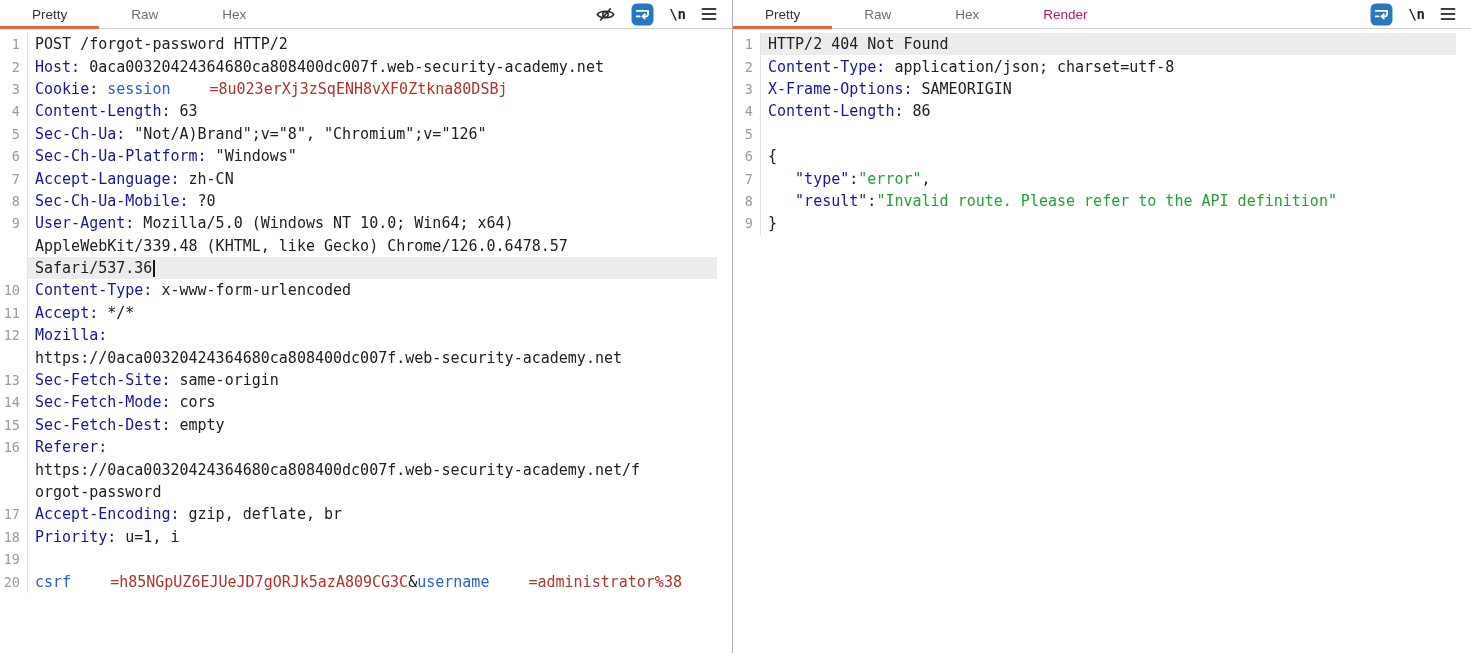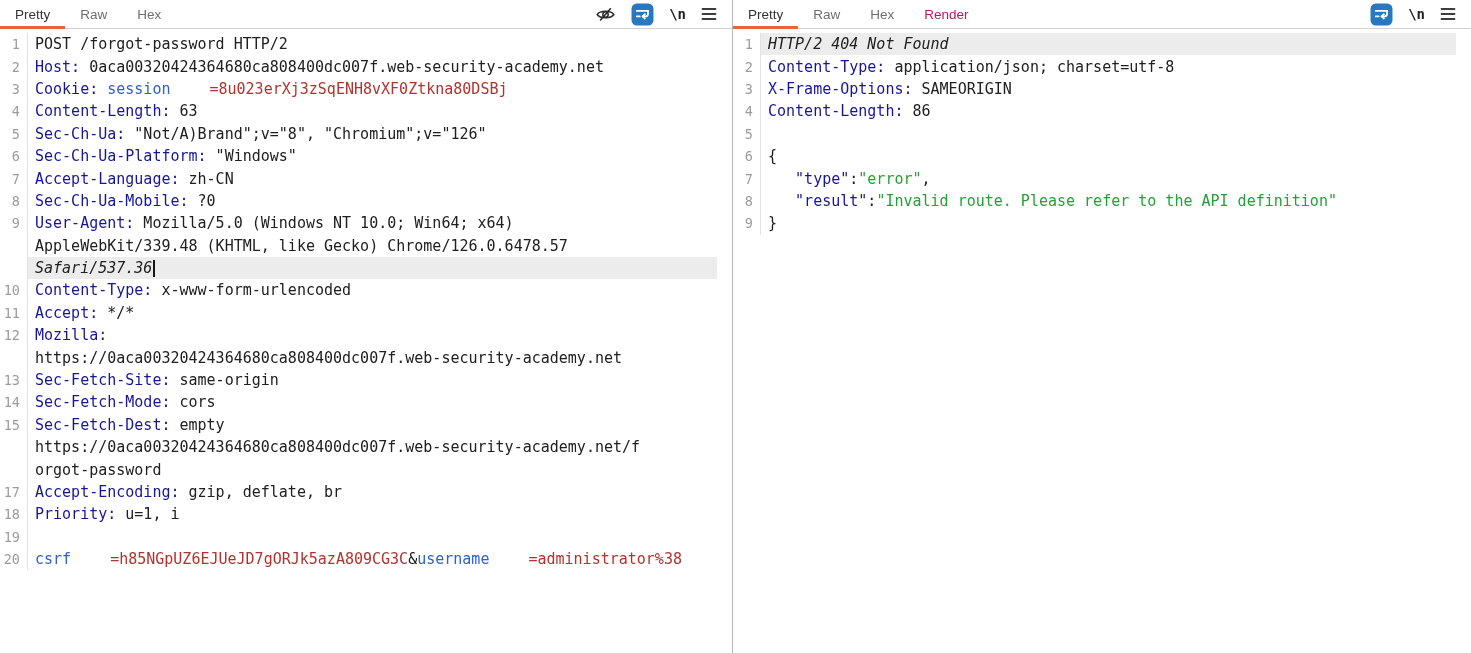--- a/index.html
+++ b/index.html
@@ -23,21 +23,21 @@
   }
   .wrap{display:flex;width:100%;height:100%;}
   .panel{height:100%;background:#fff;display:flex;flex-direction:column;overflow:hidden;}
   .panel.left{width:733px;flex:0 0 733px;border-right:1px solid #b9b2b2;}
   .panel.right{flex:1;}
   .tabbar{
     height:29px;flex:0 0 29px;display:flex;align-items:stretch;
     border-bottom:1px solid var(--border);
   }
   .tab{
-    padding:0 15px;display:flex;align-items:center;
+    padding:0 32px;display:flex;align-items:center;
     font-size:13.5px;color:#6e6e6e;position:relative;cursor:default;
   }
   .tab.active{color:#333;}
   .tab.active::after{
     content:'';position:absolute;left:0;right:0;bottom:-1px;height:3px;
     background:var(--orange);
   }
   .tab.disabled{color:#be185d;}
   .icons{margin-left:auto;display:flex;align-items:center;gap:15px;padding-right:15px;}
   .icon{display:flex;align-items:center;justify-content:center;cursor:pointer;}
@@ -52,21 +52,21 @@
   .ln{
     flex:0 0 28px;width:28px;text-align:right;padding-right:7px;
     color:var(--lnum);font-size:13.5px;
     border-right:1px solid var(--gutter-border);
     display:flex;align-items:center;justify-content:flex-end;
   }
   .code{
     flex:1;margin-right:15px;padding-left:7px;white-space:pre;
     color:var(--text);display:flex;align-items:center;overflow:hidden;
   }
-  .row.hl .code{background:var(--hl);font-style:italic;}
+  .row.hl .code{background:var(--hl);}
   .c-h{color:var(--navy);}
   .c-p{color:var(--param-blue);}
   .c-r{color:var(--val-red);margin-left:39px;}
   .c-g{color:var(--str-green);}
   .caret{display:inline-block;width:2px;height:17px;background:#151515;margin-left:1px;}
 </style>
 </head>
 <body>
 
 <div class="wrap">
@@ -173,20 +173,24 @@
           </div>
           <div class="row">
             <div class="ln">14</div>
             <div class="code"><span class="c-h">Sec-Fetch-Mode:</span><span> cors</span></div>
           </div>
           <div class="row">
             <div class="ln">15</div>
             <div class="code"><span class="c-h">Sec-Fetch-Dest:</span><span> empty</span></div>
           </div>
           <div class="row">
+            <div class="ln">16</div>
+            <div class="code"><span class="c-h">Referer:</span></div>
+          </div>
+          <div class="row">
             <div class="ln"></div>
             <div class="code"><span>https://0aca00320424364680ca808400dc007f.web-security-academy.net/f</span></div>
           </div>
           <div class="row">
             <div class="ln"></div>
             <div class="code"><span>orgot-password</span></div>
           </div>
           <div class="row">
             <div class="ln">17</div>
             <div class="code"><span class="c-h">Accept-Encoding:</span><span> gzip, deflate, br</span></div>

